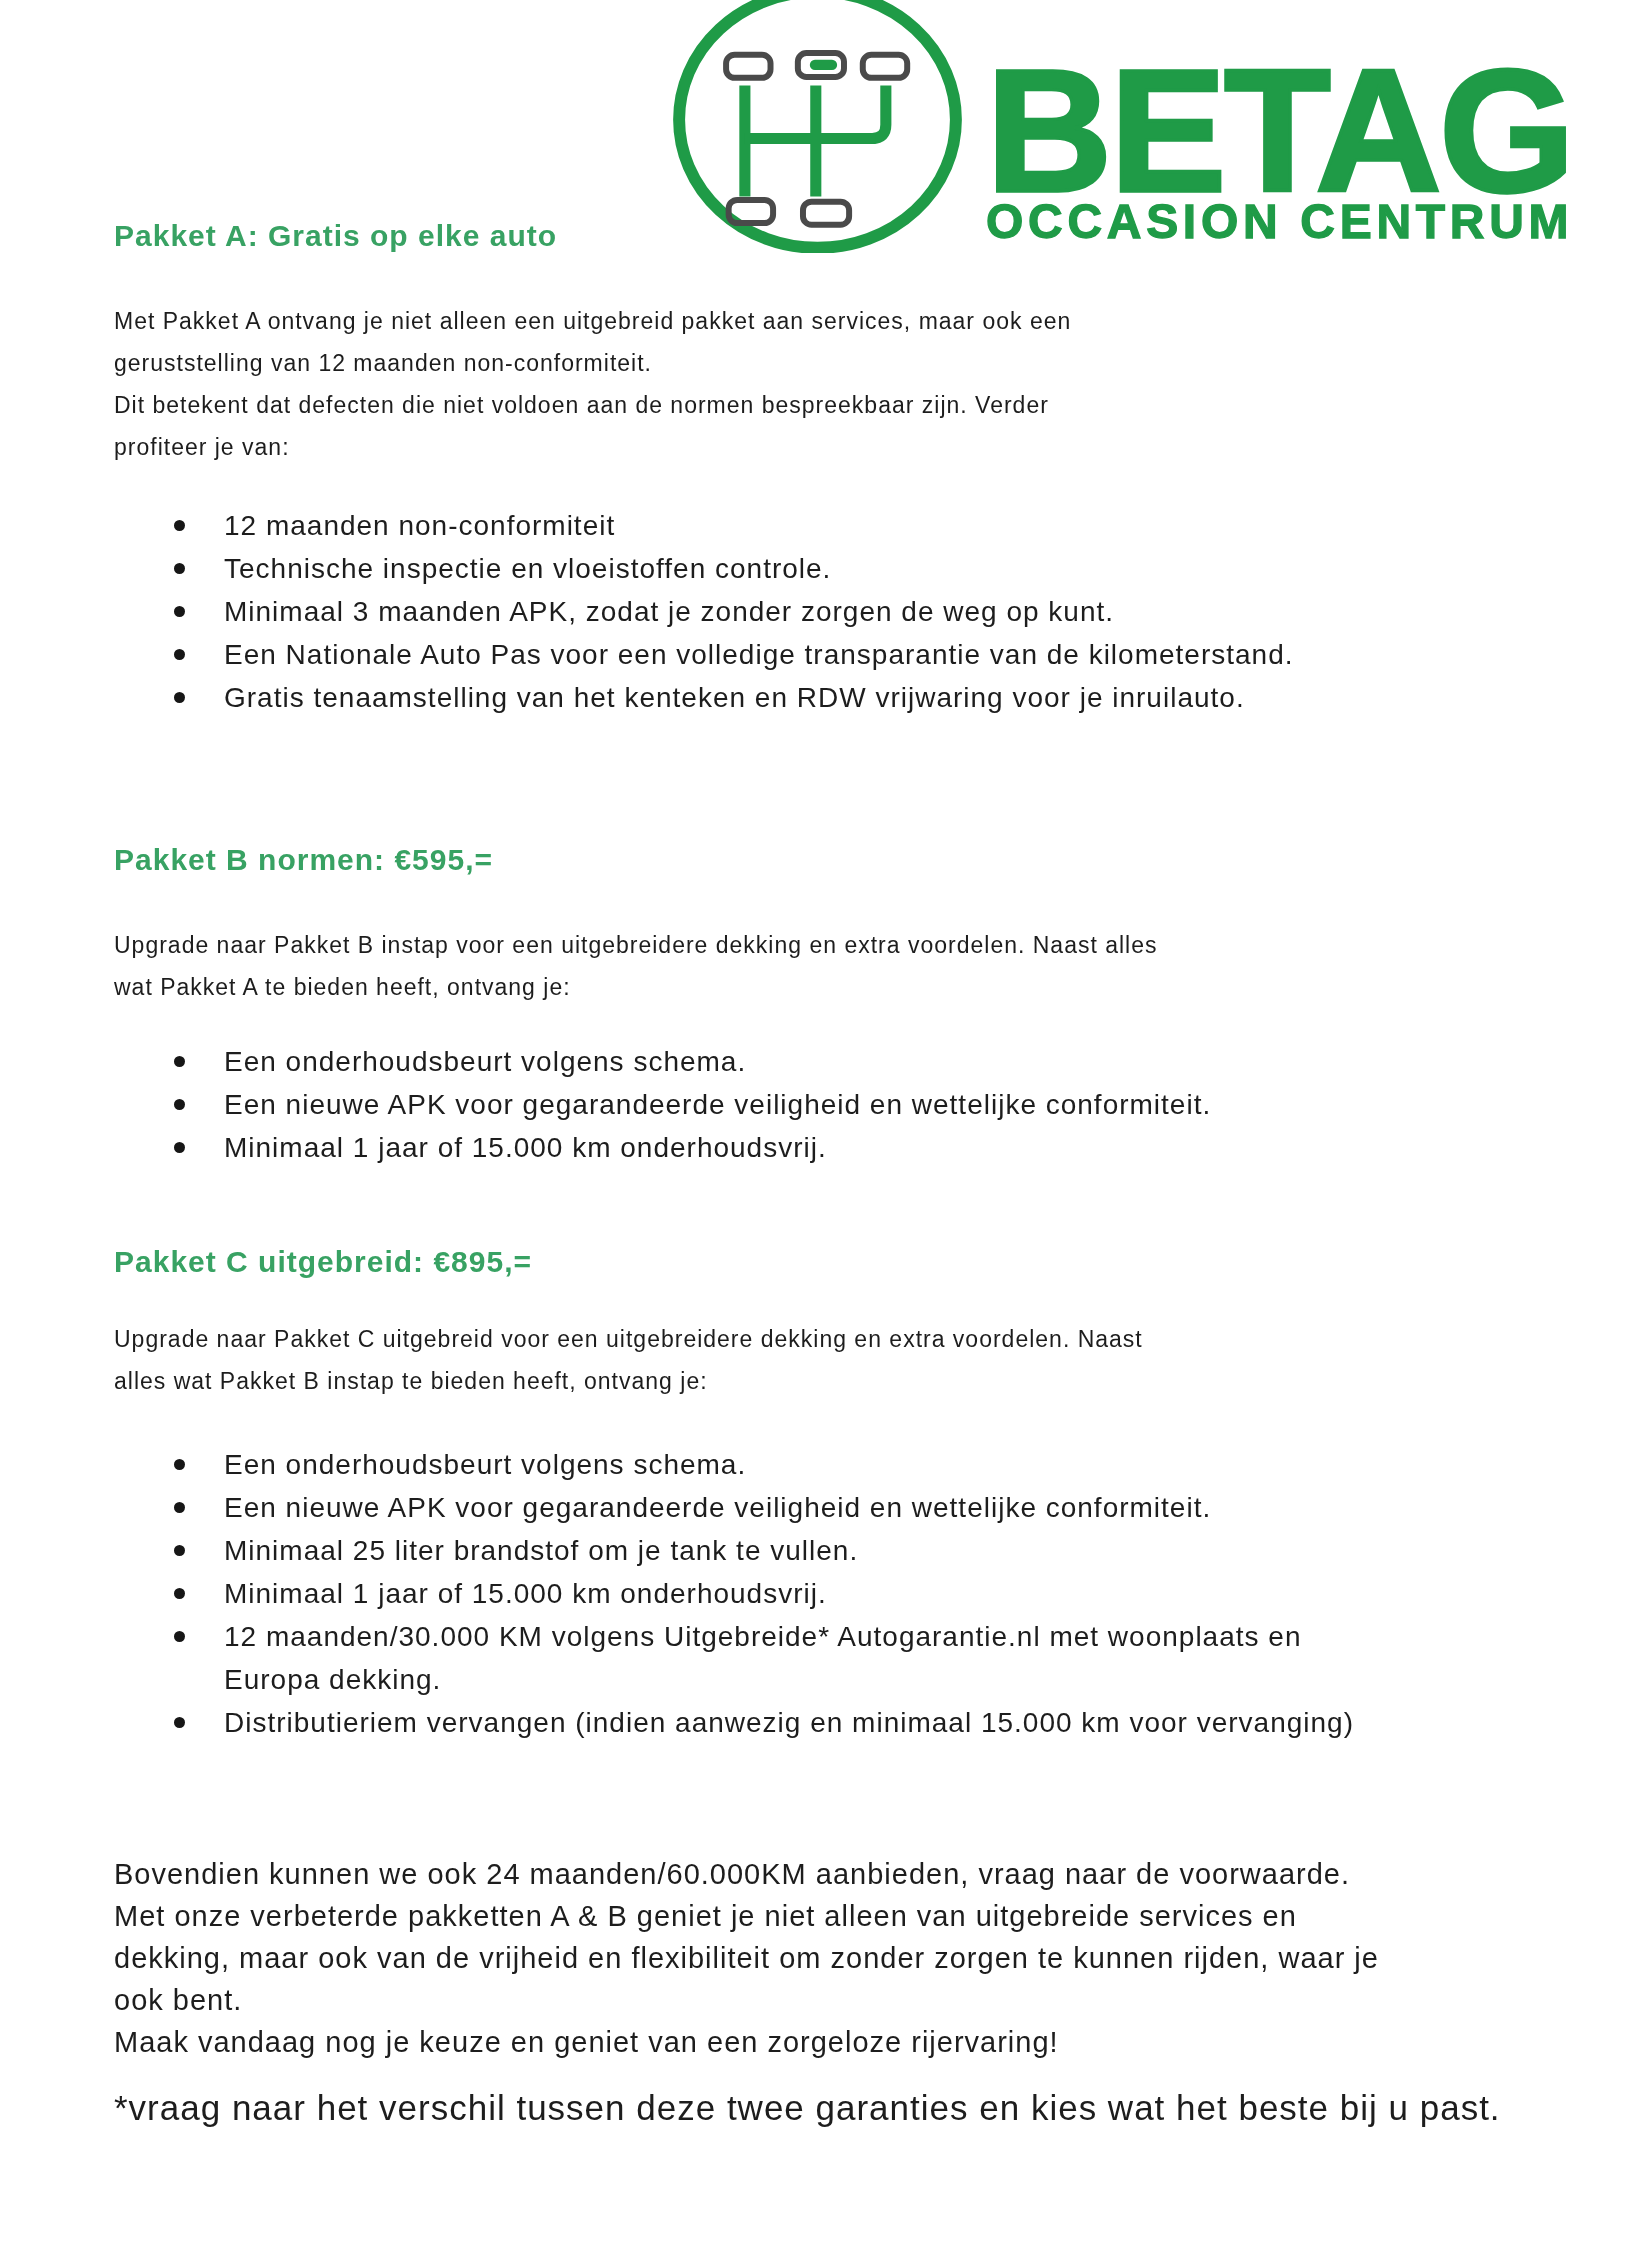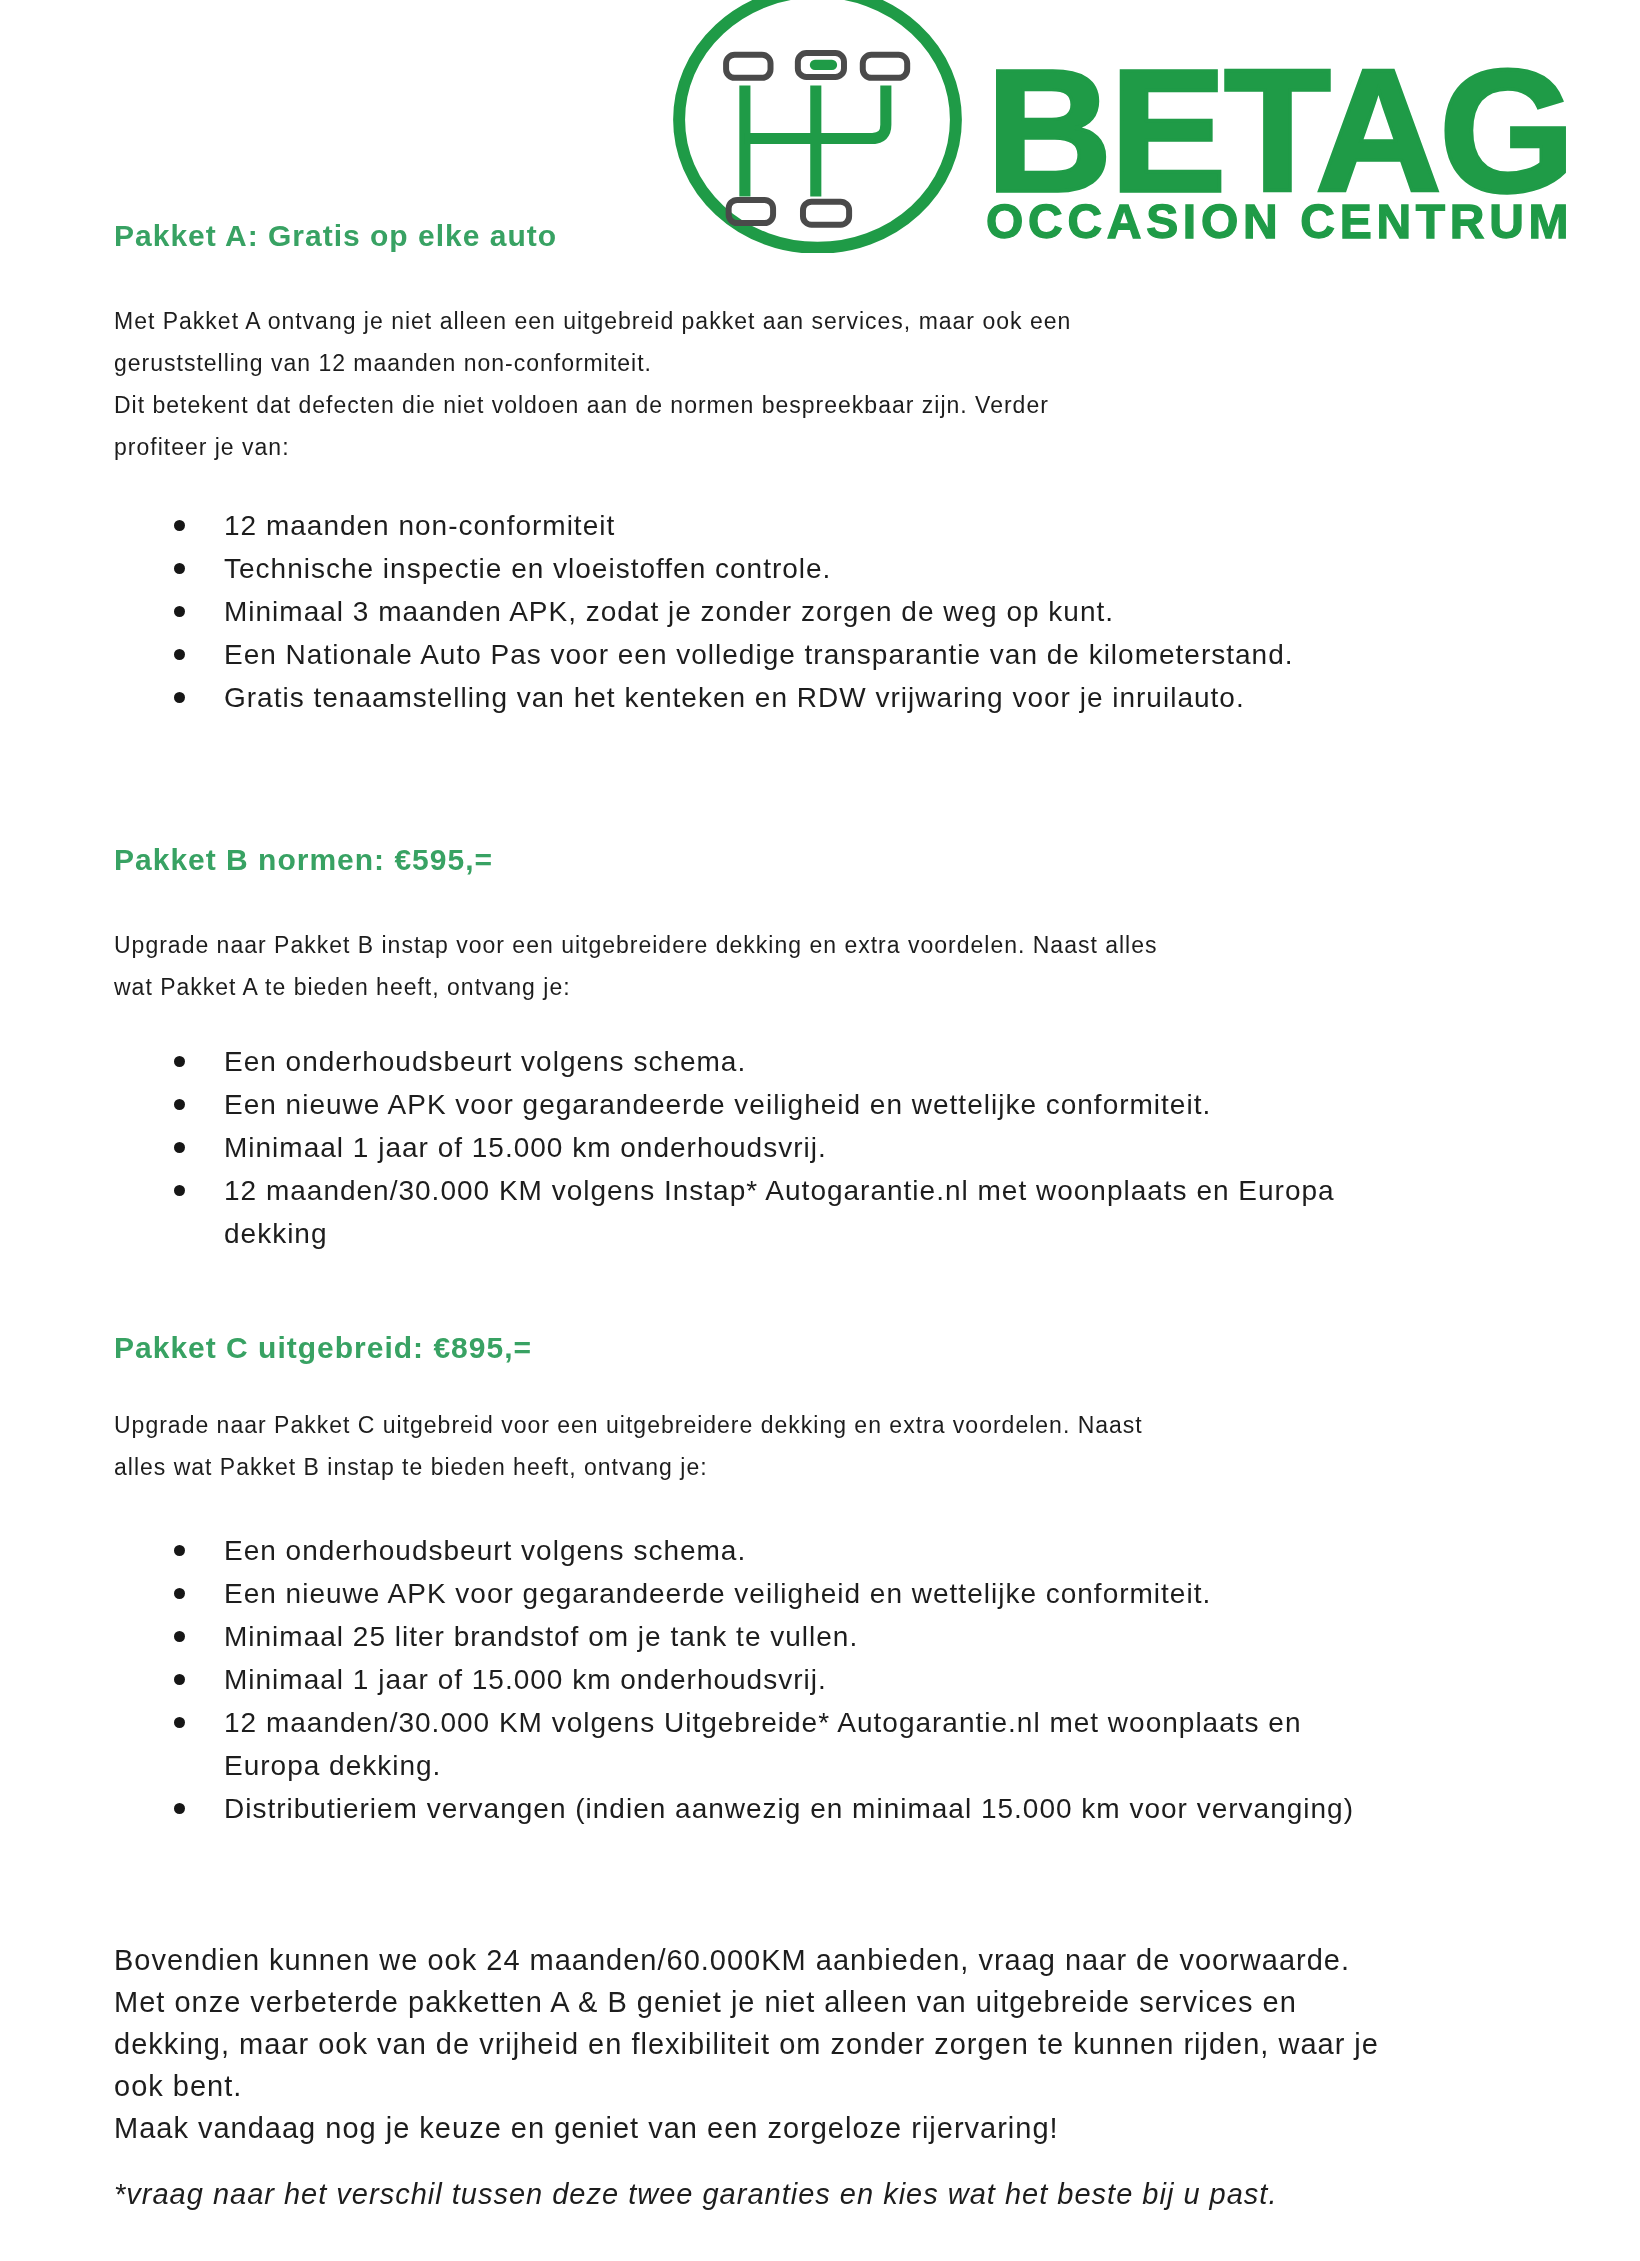--- a/index.html
+++ b/index.html
@@ -68,24 +68,23 @@
   }
 
   .closing {
     margin:109px 0 0 0;
     font-size:29px; line-height:42px;
     letter-spacing:1px;
     white-space:pre-line;
   }
   .footnote {
     margin:24px 0 12px 0;
-    font-size:29px; line-height:42px;
+    font-size:35px; line-height:42px;
     letter-spacing:1px;
     white-space:pre-line;
-    font-style:italic;
   }
 </style>
 </head>
 <body>
 
 <div class="logo">
   <div class="logo-icon">
     <svg width="299" height="253" viewBox="0 0 350 296" fill="none" xmlns="http://www.w3.org/2000/svg">
       <ellipse cx="175" cy="140" rx="162" ry="150" stroke="#1f9b47" stroke-width="14" fill="none"></ellipse>
 
@@ -125,22 +124,20 @@
       <li>Gratis tenaamstelling van het kenteken en RDW vrijwaring voor je inruilauto.</li>
     </ul>
 
   <h2 class="section-heading heading-b">Pakket B normen: €595,=</h2>
   <p class="intro intro-b">Upgrade naar Pakket B instap voor een uitgebreidere dekking en extra voordelen. Naast alles
 wat Pakket A te bieden heeft, ontvang je:</p>
   <ul class="bullets bullets-b">
       <li>Een onderhoudsbeurt volgens schema.</li>
       <li>Een nieuwe APK voor gegarandeerde veiligheid en wettelijke conformiteit.</li>
       <li>Minimaal 1 jaar of 15.000 km onderhoudsvrij.</li>
-      <li>12 maanden/30.000 KM volgens Instap* Autogarantie.nl met woonplaats en Europa
-dekking</li>
     </ul>
 
   <h2 class="section-heading heading-c">Pakket C uitgebreid: €895,=</h2>
   <p class="intro intro-c">Upgrade naar Pakket C uitgebreid voor een uitgebreidere dekking en extra voordelen. Naast
 alles wat Pakket B instap te bieden heeft, ontvang je:</p>
   <ul class="bullets bullets-c">
       <li>Een onderhoudsbeurt volgens schema.</li>
       <li>Een nieuwe APK voor gegarandeerde veiligheid en wettelijke conformiteit.</li>
       <li>Minimaal 25 liter brandstof om je tank te vullen.</li>
       <li>Minimaal 1 jaar of 15.000 km onderhoudsvrij.</li>

